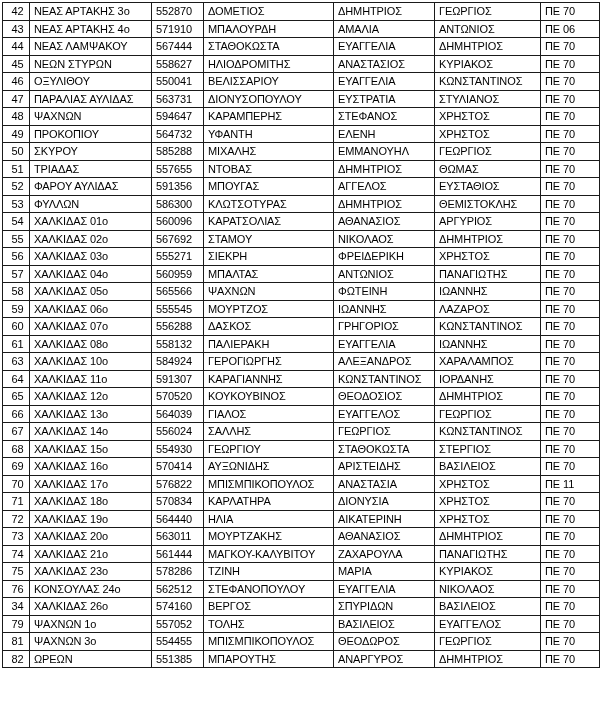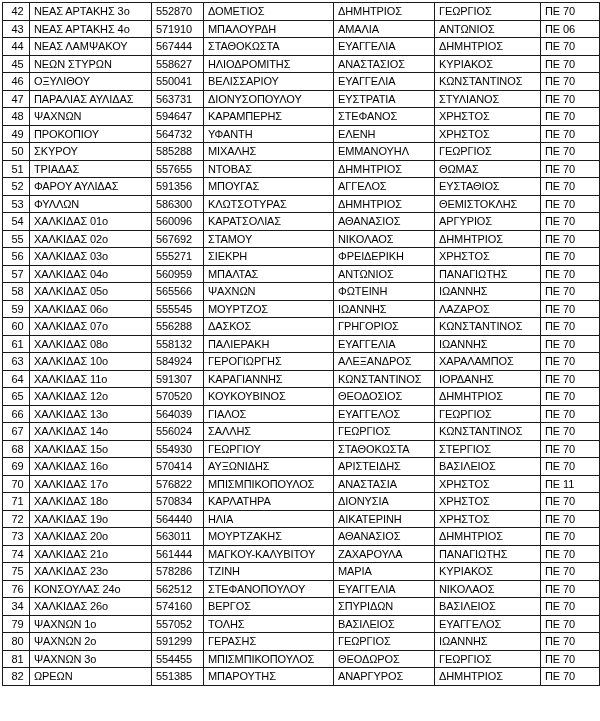--- a/index.html
+++ b/index.html
@@ -356,29 +356,20 @@
         <tr>
           <td class="col-num">79</td>
           <td class="col-school">ΨΑΧΝΩΝ 1ο</td>
           <td class="col-code">557052</td>
           <td class="col-surname">ΤΟΛΗΣ</td>
           <td class="col-first_name">ΒΑΣΙΛΕΙΟΣ</td>
           <td class="col-father_name">ΕΥΑΓΓΕΛΟΣ</td>
           <td class="col-specialty">ΠΕ 70</td>
         </tr>
         <tr>
-          <td class="col-num">80</td>
-          <td class="col-school">ΨΑΧΝΩΝ 2ο</td>
-          <td class="col-code">591299</td>
-          <td class="col-surname">ΓΕΡΑΣΗΣ</td>
-          <td class="col-first_name">ΓΕΩΡΓΙΟΣ</td>
-          <td class="col-father_name">ΙΩΑΝΝΗΣ</td>
-          <td class="col-specialty">ΠΕ 70</td>
-        </tr>
-        <tr>
           <td class="col-num">81</td>
           <td class="col-school">ΨΑΧΝΩΝ 3ο</td>
           <td class="col-code">554455</td>
           <td class="col-surname">ΜΠΙΣΜΠΙΚΟΠΟΥΛΟΣ</td>
           <td class="col-first_name">ΘΕΟΔΩΡΟΣ</td>
           <td class="col-father_name">ΓΕΩΡΓΙΟΣ</td>
           <td class="col-specialty">ΠΕ 70</td>
         </tr>
         <tr>
           <td class="col-num">82</td>

